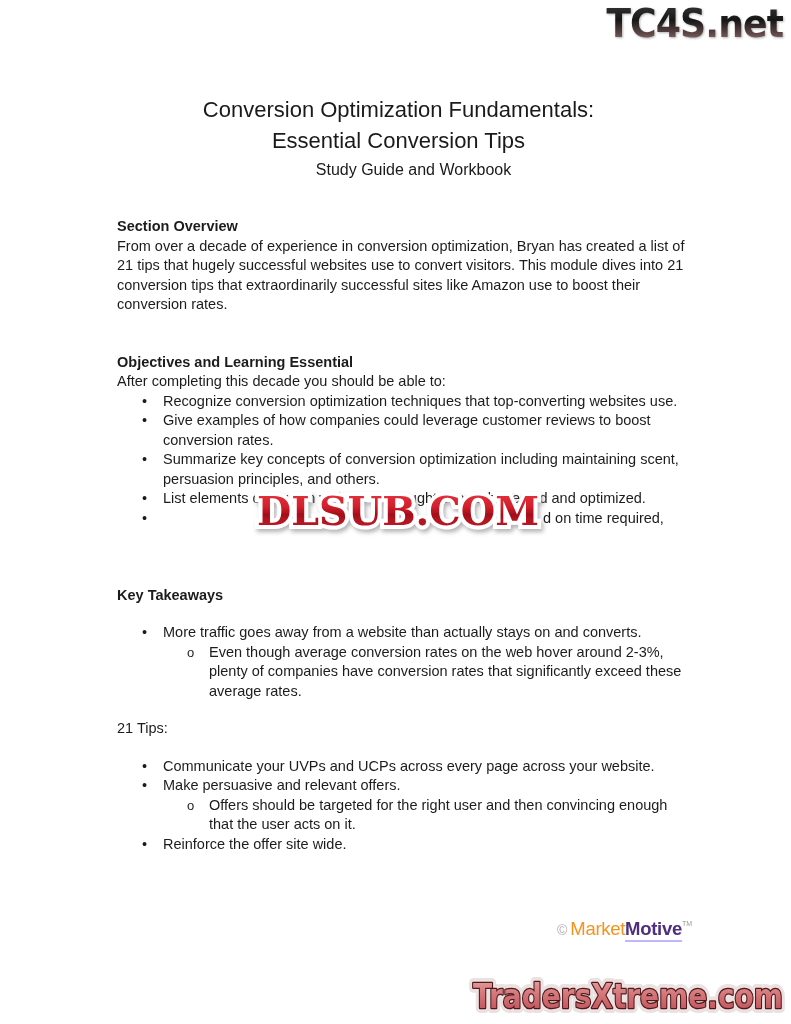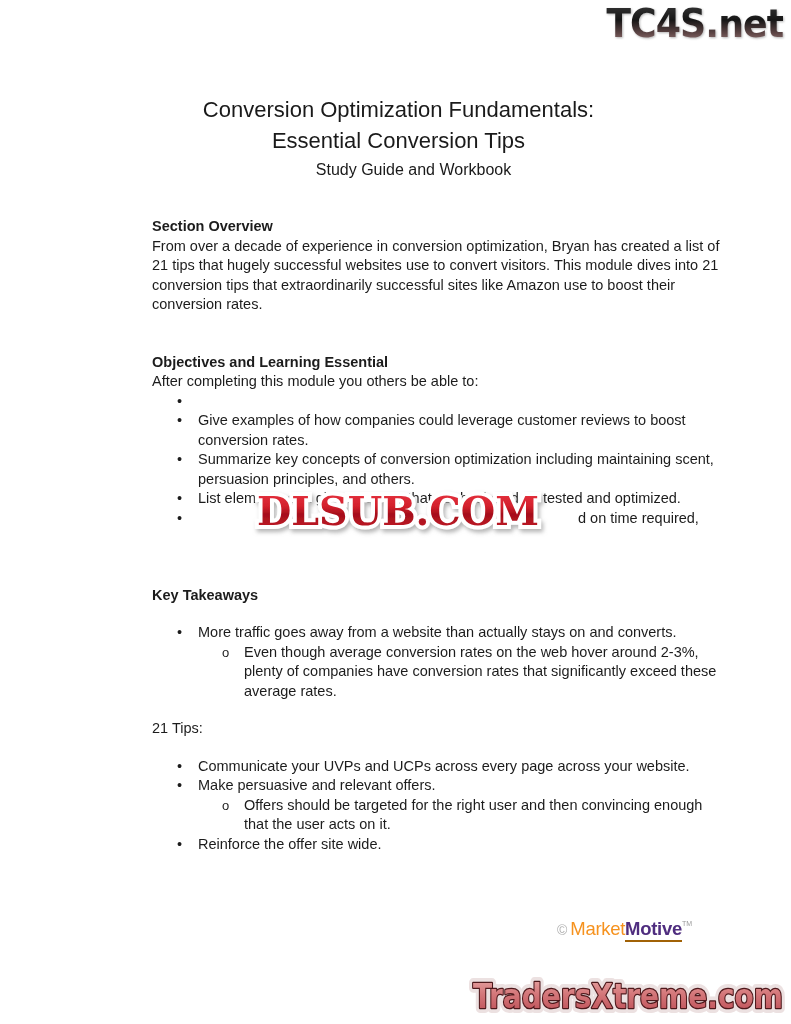--- a/index.html
+++ b/index.html
@@ -25,40 +25,40 @@
     color:transparent;
     filter:drop-shadow(1px 1px 1px rgba(90,90,90,.45));
   }
   
   .title-block{position:absolute;top:94px;left:0;width:791px;text-align:center;}
   .title-line{font-size:22px;line-height:31px;color:#1a1a1a;margin-left:6px;}
   .subtitle{font-size:16px;line-height:27px;color:#1a1a1a;padding-left:36px;}
   
   .content{
     position:absolute;left:117px;top:217px;width:606px;
-    font-size:14.5px;line-height:19.5px;margin-left:35px;
+    font-size:14.5px;line-height:19.5px;
   }
   .h{font-weight:bold;}
   .para{white-space:pre-line;}
   .mt-sec{margin-top:38px;}
   .mt-line{margin-top:18px;}
   .b-row{display:flex;padding-left:25px;}
   .b-row .b-marker{flex:none;width:21px;}
   .b-sub{display:flex;padding-left:70px;}
   .b-sub .b-marker{flex:none;width:22px;font-size:13px;}
   .b-text{white-space:pre-line;position:relative;}
   .frag-right{position:absolute;left:380px;top:0;white-space:nowrap;}
   
   .dlsub-svg{position:absolute;left:247px;top:484px;}
   .traders-svg{position:absolute;left:463px;top:974px;}
   
   .mm{position:absolute;left:557px;top:918px;display:flex;align-items:baseline;white-space:nowrap;}
   .mm-c{color:#b0b0b0;font-size:14px;margin-right:3px;}
   .mm-market{color:#F6921E;font-size:18.5px;letter-spacing:-0.3px;}
-  .mm-motive{color:#4F2D7F;font-weight:bold;font-size:18.5px;letter-spacing:-0.3px;border-bottom:2px solid #a16207;}
+  .mm-motive{color:#4F2D7F;font-weight:bold;font-size:18.5px;letter-spacing:-0.3px;border-bottom:2px solid #c4b5fd;}
   .mm-tm{color:#9a9a9a;font-size:7px;align-self:flex-start;margin-top:2px;}
 </style>
 </head>
 <body>
 
 <div class="page">
 
   <div class="tc4s">TC4S.net</div>
 
   <div class="title-block">
@@ -72,23 +72,24 @@
     <div>
       <div class="h">Section Overview</div>
       <div class="para">From over a decade of experience in conversion optimization, Bryan has created a list of
 21 tips that hugely successful websites use to convert visitors. This module dives into 21
 conversion tips that extraordinarily successful sites like Amazon use to boost their
 conversion rates.</div>
     </div>
 
     <div class="mt-sec">
       <div class="h">Objectives and Learning Essential</div>
-      <div class="para">After completing this module you others be able to:</div>
+      <div class="para">After completing this decade you should be able to:</div>
       <div class="b-row">
         <span class="b-marker">•</span>
+        <span class="b-text">Recognize conversion optimization techniques that top-converting websites use.</span>
       </div>
       <div class="b-row">
         <span class="b-marker">•</span>
         <span class="b-text">Give examples of how companies could leverage customer reviews to boost
 conversion rates.</span>
       </div>
       <div class="b-row">
         <span class="b-marker">•</span>
         <span class="b-text">Summarize key concepts of conversion optimization including maintaining scent,
 persuasion principles, and others.</span>

